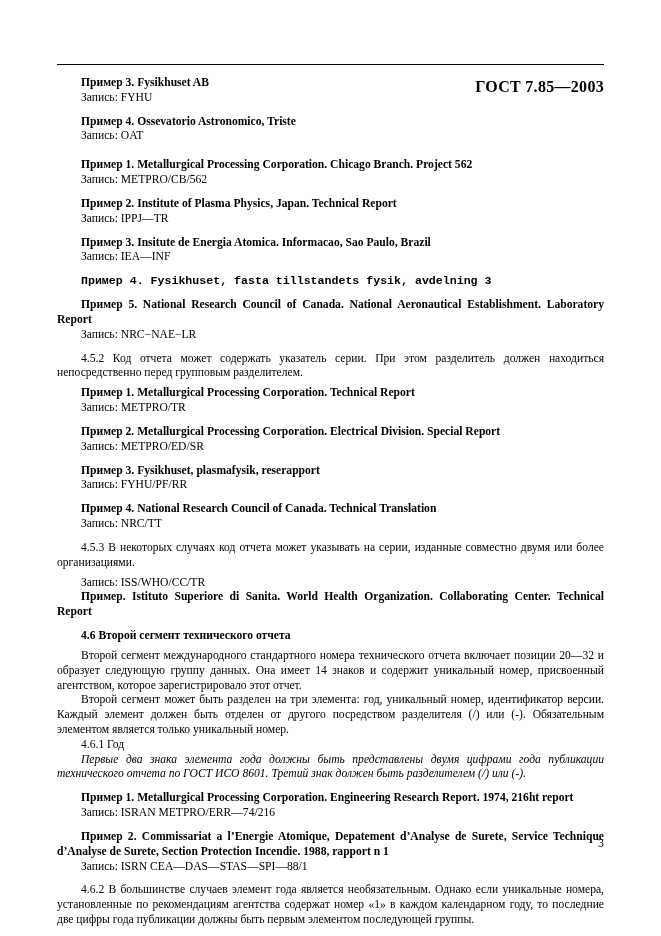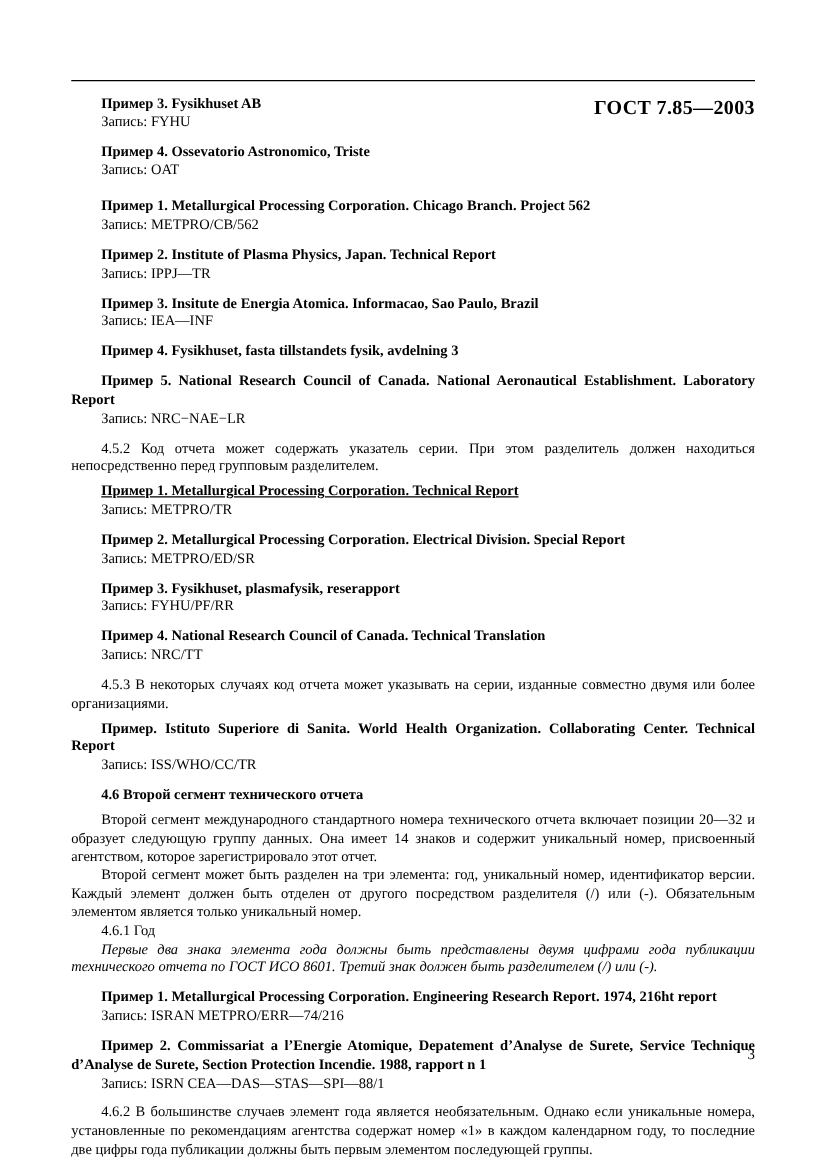--- a/index.html
+++ b/index.html
@@ -101,51 +101,51 @@
     <div class="gap"></div>
 
     <p class="blk ind" style="font-weight:bold;">Пример 2. Institute of Plasma Physics, Japan. Technical Report</p>
     <p class="blk ind">Запись: IPPJ—TR</p>
     <div class="gap"></div>
 
     <p class="blk ind" style="font-weight:bold;">Пример 3. Insitute de Energia Atomica. Informacao, Sao Paulo, Brazil</p>
     <p class="blk ind">Запись: IEA—INF</p>
     <div class="gap"></div>
 
-    <p class="blk ind" style="font-weight:bold;">Пример 4. Fysikhuset, fasta tillstandets fysik, avdelning 3</p>
+    <p class="blk ind" style="font-weight:bold;font-family:Liberation Mono, monospace;">Пример 4. Fysikhuset, fasta tillstandets fysik, avdelning 3</p>
     <div class="gap"></div>
 
     <p class="blk ind justify-full" style="font-weight:bold;">Пример 5. National Research Council of Canada. National Aeronautical Establishment. Laboratory Report</p>
     <p class="blk ind">Запись: NRC−NAE−LR</p>
     <div class="gap"></div>
 
     <p class="blk ind">4.5.2 Код отчета может содержать указатель серии. При этом разделитель должен находиться непосредственно перед групповым разделителем.</p>
     <div class="gap-sm"></div>
 
-    <p class="blk ind" style="font-weight:bold;text-decoration:underline;">Пример 1. Metallurgical Processing Corporation. Technical Report</p>
+    <p class="blk ind" style="font-weight:bold;">Пример 1. Metallurgical Processing Corporation. Technical Report</p>
     <p class="blk ind">Запись: METPRO/TR</p>
     <div class="gap"></div>
 
     <p class="blk ind" style="font-weight:bold;">Пример 2. Metallurgical Processing Corporation. Electrical Division. Special Report</p>
     <p class="blk ind">Запись: METPRO/ED/SR</p>
     <div class="gap"></div>
 
     <p class="blk ind" style="font-weight:bold;">Пример 3. Fysikhuset, plasmafysik, reserapport</p>
     <p class="blk ind">Запись: FYHU/PF/RR</p>
     <div class="gap"></div>
 
     <p class="blk ind" style="font-weight:bold;">Пример 4. National Research Council of Canada. Technical Translation</p>
     <p class="blk ind">Запись: NRC/TT</p>
     <div class="gap"></div>
 
     <p class="blk ind">4.5.3 В некоторых случаях код отчета может указывать на серии, изданные совместно двумя или более организациями.</p>
     <div class="gap-sm"></div>
 
+    <p class="blk ind">Запись: ISS/WHO/CC/TR</p>
     <p class="blk ind justify-full" style="font-weight:bold;">Пример. Istituto Superiore di Sanita. World Health Organization. Collaborating Center. Technical Report</p>
-    <p class="blk ind">Запись: ISS/WHO/CC/TR</p>
     <div class="gap"></div>
 
     <p class="blk subhead">4.6 Второй сегмент технического отчета</p>
     <div class="gap-sm"></div>
 
     <p class="blk ind">Второй сегмент международного стандартного номера технического отчета включает позиции 20—32 и образует следующую группу данных. Она имеет 14 знаков и содержит уникальный номер, присвоенный агентством, которое зарегистрировало этот отчет.</p>
     <p class="blk ind">Второй сегмент может быть разделен на три элемента: год, уникальный номер, идентификатор версии. Каждый элемент должен быть отделен от другого посредством разделителя (/) или (-). Обязательным элементом является только уникальный номер.</p>
     <p class="blk ind">4.6.1 Год</p>
     <p class="blk ind ital">Первые два знака элемента года должны быть представлены двумя цифрами года публикации технического отчета по ГОСТ ИСО 8601. Третий знак должен быть разделителем (/) или (-).</p>
     <div class="gap"></div>

